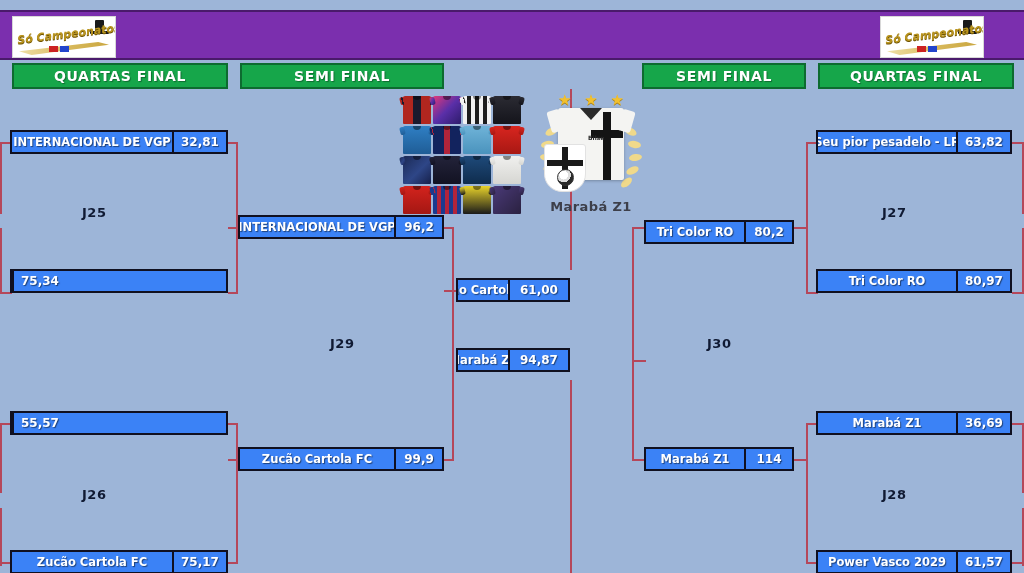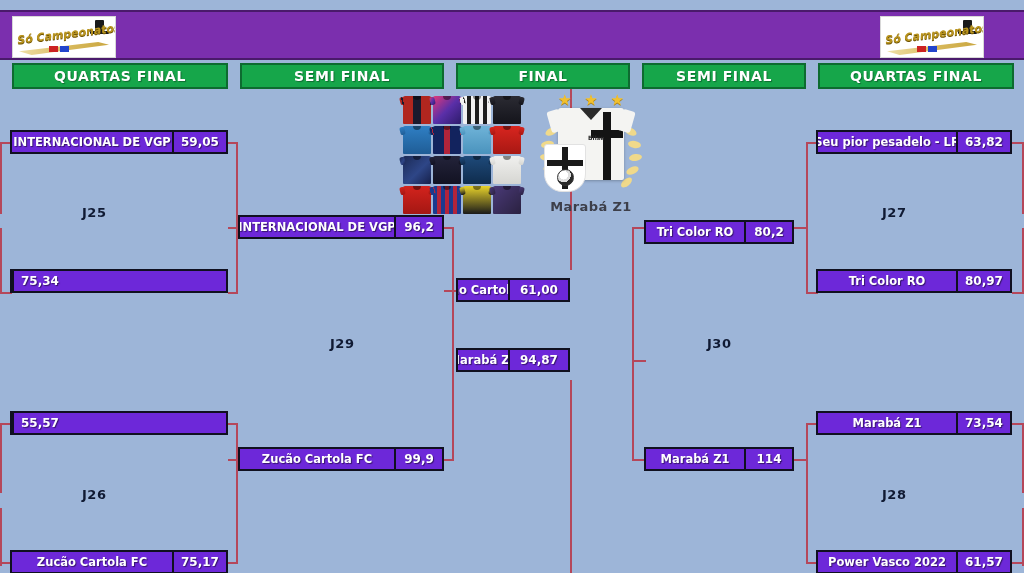--- a/index.html
+++ b/index.html
@@ -67,21 +67,21 @@
     box-sizing:border-box;
     display:flex;align-items:center;justify-content:center;
     color:#ffffff;font-size:14px;font-weight:bold;letter-spacing:.6px;
     font-family:"DejaVu Sans",sans-serif;
     text-shadow:1px 1px 1px rgba(0,0,0,.35);
   }
 
   
   .box{
     position:absolute;height:24px;
-    background:#6d28d9;
+    background:#3b82f6;
     border:2px solid #101020;
     box-sizing:border-box;
     display:flex;align-items:stretch;
     z-index:4;
   }
   .box .nm{
     flex:1 1 auto;
     display:flex;align-items:center;justify-content:center;
     color:#ffffff;font-size:11.5px;font-weight:bold;
     font-family:"DejaVu Sans",sans-serif;
@@ -204,21 +204,20 @@
   <div class="logo right">
     <div class="swoosh"></div>
     <div class="chipr"></div>
     <div class="chipb"></div>
     <div class="hat"></div>
     <div class="lgtxt">Só Campeonatos</div>
   </div>
 
   <div class="round" style="left:12px;width:216px;">QUARTAS FINAL</div>
   <div class="round" style="left:240px;width:204px;">SEMI FINAL</div>
-  <div class="round" style="left:456px;width:174px;">FINAL</div>
   <div class="round" style="left:642px;width:164px;">SEMI FINAL</div>
   <div class="round" style="left:818px;width:196px;">QUARTAS FINAL</div>
 
   <div class="ln lnh" style="left:0px;top:142px;width:12px;"></div>
   <div class="ln lnv" style="left:0px;top:142px;height:72px;"></div>
   <div class="ln lnh" style="left:0px;top:292px;width:12px;"></div>
   <div class="ln lnv" style="left:0px;top:228px;height:66px;"></div>
 
   <div class="ln lnh" style="left:228px;top:142px;width:10px;"></div>
   <div class="ln lnv" style="left:236px;top:142px;height:152px;"></div>
@@ -263,21 +262,21 @@
   <div class="ln lnh" style="left:632px;top:227px;width:12px;"></div>
   <div class="ln lnv" style="left:632px;top:227px;height:232px;"></div>
   <div class="ln lnh" style="left:632px;top:459px;width:12px;"></div>
   <div class="ln lnh" style="left:632px;top:360px;width:14px;"></div>
 
   <div class="ln lnv" style="left:570px;top:89px;height:181px;"></div>
   <div class="ln lnv" style="left:570px;top:380px;height:193px;"></div>
 
   <div class="box wide" style="left:10px;top:130px;width:218px;">
     <div class="nm">INTERNACIONAL DE VGP</div>
-    <div class="sc">59,05</div>
+    <div class="sc">32,81</div>
   </div>
   <div class="box wide" style="left:10px;top:269px;width:218px;">
     <div class="sc">75,34</div>
   </div>
   <div class="mcode" style="left:82px;top:205px;">J25</div>
 
   <div class="box wide" style="left:10px;top:411px;width:218px;">
     <div class="sc">55,57</div>
   </div>
   <div class="box wide" style="left:10px;top:550px;width:218px;">
@@ -320,24 +319,24 @@
     <div class="sc">63,82</div>
   </div>
   <div class="box wide" style="left:816px;top:269px;width:196px;">
     <div class="nm">Tri Color RO</div>
     <div class="sc">80,97</div>
   </div>
   <div class="mcode" style="left:882px;top:205px;">J27</div>
 
   <div class="box wide" style="left:816px;top:411px;width:196px;">
     <div class="nm">Marabá Z1</div>
-    <div class="sc">73,54</div>
+    <div class="sc">36,69</div>
   </div>
   <div class="box wide" style="left:816px;top:550px;width:196px;">
-    <div class="nm">Power Vasco 2022</div>
+    <div class="nm">Power Vasco 2029</div>
     <div class="sc">61,57</div>
   </div>
   <div class="mcode" style="left:882px;top:487px;">J28</div>
 
   <div class="shirtgrid">
     <div class="sh" style="background:linear-gradient(90deg,#b1261f 0 34%,#1a1a2e 35% 65%,#b1261f 66% 100%)">
         <span class="collar"></span>
       </div>
     <div class="sh" style="background:linear-gradient(135deg,#e0397a 0%,#5a2fa8 50%,#2d1c6b 100%)">
         <span class="collar"></span>

